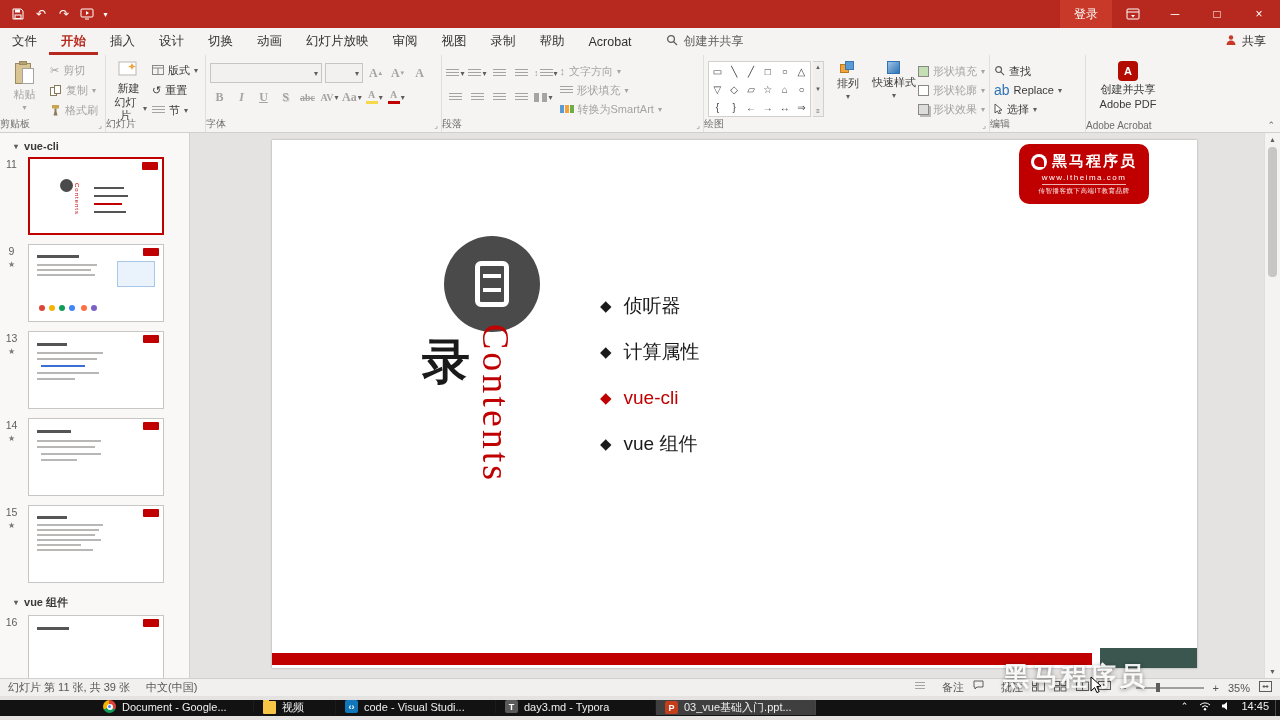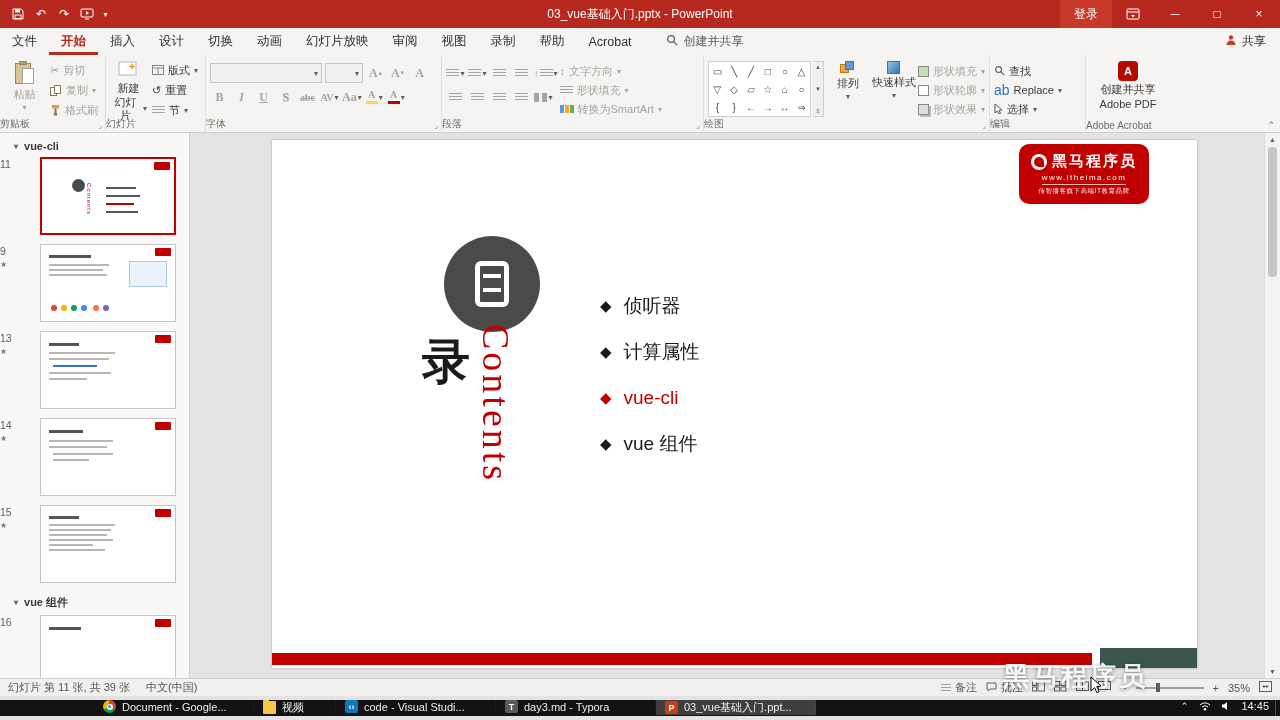--- a/index.html
+++ b/index.html
@@ -70,21 +70,21 @@
   .ic-paste .pb{position:absolute;left:1px;top:2px;width:16px;height:21px;background:#d9c594;border:1px solid #9a8a62}
   .ic-paste .pc{position:absolute;left:5px;top:0;width:8px;height:4px;background:#b5a274;border:1px solid #9a8a62}
   .ic-paste .pp{position:absolute;left:8px;top:7px;width:12px;height:16px;background:#fff;border:1px solid #a6a4a2}
 
   
   .panel{position:absolute;left:0;top:133px;width:190px;bottom:42px;background:#f9f8f7;
          border-right:1px solid #d2d0ce;overflow:hidden;padding-top:4px}
   .sect{display:flex;align-items:center;gap:6px;font-size:11px;font-weight:700;color:#3b3a39;padding:3px 0 2px 14px}
   .sect .tri{font-size:8px;color:#605e5c}
   .thumbrow{display:flex;margin:3px 0 9px 0}
-  .numcol{width:40px;display:flex;flex-direction:column;align-items:flex-start;padding-right:5px;
+  .numcol{width:28px;display:flex;flex-direction:column;align-items:center;padding-right:5px;
           padding-top:1px;font-size:10.5px;color:#605e5c}
   .starr{font-size:8px;color:#7a7876;margin-top:3px}
   .thumb{width:136px;height:78px;background:#fff;border:1px solid #c8c6c4;position:relative;overflow:hidden}
   .thumb.selected{border:2px solid #c00000}
   .mlogo{position:absolute;top:3px;right:4px;width:16px;height:8px;background:#c00000;border-radius:1px}
   .mcircle{position:absolute;width:13px;height:13px;border-radius:50%;background:#4a4a4a}
   .mvert{position:absolute;writing-mode:vertical-rl;font-size:6px;color:#c00000;letter-spacing:1px}
   .ln{position:absolute;height:2px;background:#b9b7b5}
   .lnt{height:3px;background:#555}
   .lnr{background:#c00000}
@@ -120,21 +120,21 @@
   
   .vscroll{position:absolute;right:0;top:133px;width:16px;bottom:42px;background:#f4f3f1;border-left:1px solid #e0dedc;
            display:flex;flex-direction:column;align-items:center;font-size:7px;color:#605e5c;padding:3px 0;z-index:5}
   .vthumb{width:9px;height:130px;background:#c8c6c4;border-radius:4px;margin-top:4px}
   .vspace{flex:1}
 
   
   .statusbar{position:absolute;left:0;right:0;bottom:24px;height:18px;background:#f1f0ee;border-top:1px solid #d2d0ce;
              display:flex;align-items:center;font-size:11px;color:#555;padding:0 8px;gap:16px;z-index:15}
   .sb-right{margin-left:auto;display:flex;align-items:center;gap:9px}
-  .sbbtn{display:flex;align-items:center;gap:4px}
+  .sbbtn{display:flex;gap:17px}
   .zoomtrack{width:68px;height:2px;background:#a19f9d;position:relative}
   .zoomthumb{position:absolute;left:30%;top:-4px;width:4px;height:9px;background:#605e5c}
 
   
   .taskbar{position:absolute;left:0;right:0;bottom:4px;height:16px;background:#121212;display:flex;
            align-items:flex-start;color:#eee;z-index:30}
   .tbspacer{width:94px}
   .tbitem{display:flex;align-items:center;gap:6px;padding:0 9px;width:160px;font-size:11px;
           border-right:1px solid rgba(255,255,255,.04);overflow:hidden;white-space:nowrap}
   .tbitem.short{width:82px}
@@ -178,21 +178,20 @@
       <span class="qbtn">↷</span>
       <span class="qbtn">
         <svg width="14" height="12" viewBox="0 0 14 12">
             <rect x="1" y="1" width="12" height="8" rx="1" fill="none" stroke="#fff"></rect>
             <path d="M5 11h4" stroke="#fff"></path>
             <path d="M6 3l3 2-3 2z" fill="#fff"></path>
           </svg>
       </span>
       <span class="qbtn sm">▾</span>
     </div>
-    <div class="tb-title">03_vue基础入门.pptx - PowerPoint</div>
     <div class="tb-right">
       <div class="signin">登录</div>
       <div class="winbtn">
         <svg width="14" height="12" viewBox="0 0 14 12">
             <rect x="1" y="1" width="12" height="10" rx="1" fill="none" stroke="#fff"></rect>
             <path d="M1 4h12" stroke="#fff"></path>
             <path d="M7 9.5 9 7H5z" fill="#fff"></path>
           </svg>
       </div>
       <div class="winbtn">─</div>

